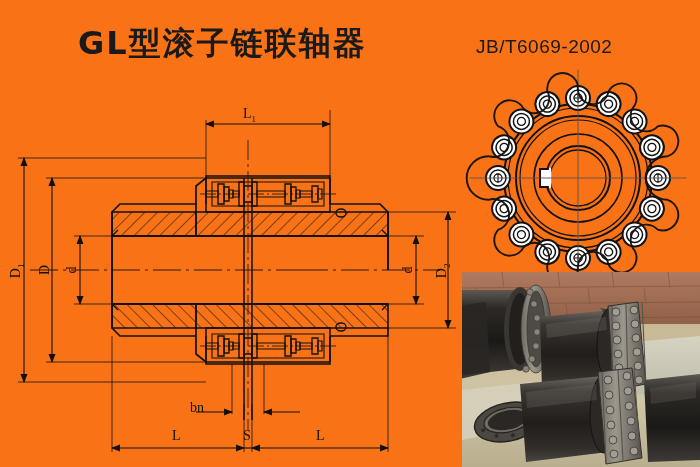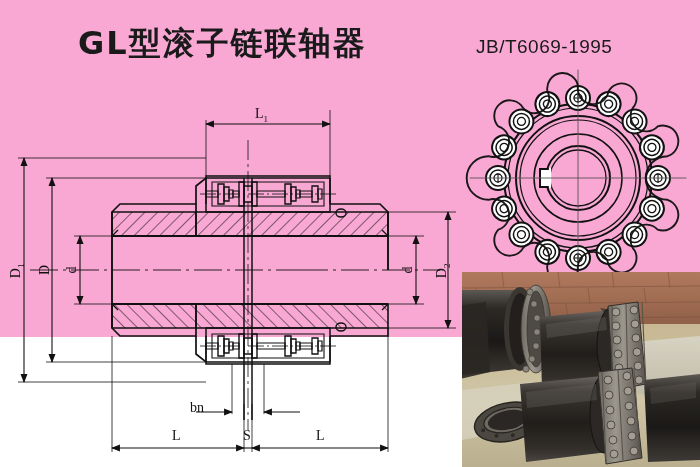--- a/index.html
+++ b/index.html
@@ -2,21 +2,21 @@
 <html><head>
 <meta charset="utf-8">
 <style>
   html,body{margin:0;padding:0;}
   body{
     width:700px;height:467px;overflow:hidden;
     background:#ffffff;
     font-family:"Liberation Sans","DejaVu Sans",sans-serif;
     color:#111;
   }
-  #root{position:relative;width:700px;height:337px;background:#f9a8d4;text-decoration:underline;}
+  #root{position:relative;width:700px;height:467px;background:#f97316;text-decoration:underline;}
 
   
   .title{
     position:absolute;left:78px;top:22px;
     font-size:32px;font-weight:700;letter-spacing:2px;
     color:#1a1a1a;white-space:nowrap;
     font-family:"DejaVu Sans","Liberation Sans",sans-serif;
   }
   .std{
     position:absolute;left:476px;top:36px;
@@ -43,21 +43,21 @@
   }
   .rot{transform:rotate(-90deg);transform-origin:center center;}
   .sub{font-size:9px;vertical-align:sub;}
 </style>
 </head>
 <body>
 
 <div id="root">
 
   <div class="title">GL型滚子链联轴器</div>
-  <div class="std">JB/T6069-1995</div>
+  <div class="std">JB/T6069-2002</div>
 
   <svg class="layer" viewBox="0 0 700 467">
     <defs>
       <pattern id="hatchR" width="9" height="9" patternTransform="rotate(45)" patternUnits="userSpaceOnUse">
         <line x1="0" y1="0" x2="0" y2="9" stroke="#111" stroke-width="1.1"></line>
       </pattern>
       <pattern id="hatchL" width="9" height="9" patternTransform="rotate(-45)" patternUnits="userSpaceOnUse">
         <line x1="0" y1="0" x2="0" y2="9" stroke="#111" stroke-width="1.1"></line>
       </pattern>
       <marker id="ar" viewBox="0 0 10 10" refX="9" refY="5" markerWidth="8" markerHeight="8" orient="auto-start-reverse">
@@ -194,21 +194,21 @@
       <line x1="300" y1="412" x2="264" y2="412" stroke-width="1.1" marker-end="url(#ar)"></line>
 
       <line x1="112" y1="448" x2="244" y2="448" stroke-width="1.1" marker-start="url(#ar)" marker-end="url(#ar)"></line>
 
       <line x1="252" y1="448" x2="388" y2="448" stroke-width="1.1" marker-start="url(#ar)" marker-end="url(#ar)"></line>
 
       <line x1="244" y1="448" x2="252" y2="448" stroke-width="1.1"></line>
     </g>
   </svg>
 
-  <div class="dimtxt" style="left:255px;top:106px;">L<span class="sub">1</span></div>
+  <div class="dimtxt" style="left:243px;top:106px;">L<span class="sub">1</span></div>
 
   <div class="dimtxt rot" style="left:10px;top:262px;">D<span class="sub">1</span></div>
   <div class="dimtxt rot" style="left:40px;top:262px;">D</div>
   <div class="dimtxt rot" style="left:68px;top:262px;">d</div>
 
   <div class="dimtxt rot" style="left:404px;top:262px;">d</div>
   <div class="dimtxt rot" style="left:436px;top:262px;">D<span class="sub">2</span></div>
 
   <div class="dimtxt" style="left:190px;top:400px;">bn</div>
   <div class="dimtxt" style="left:172px;top:428px;">L</div>

